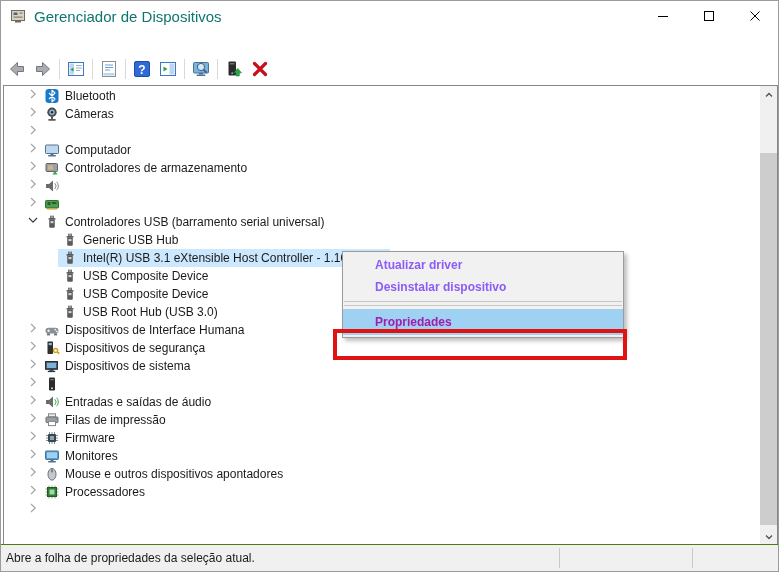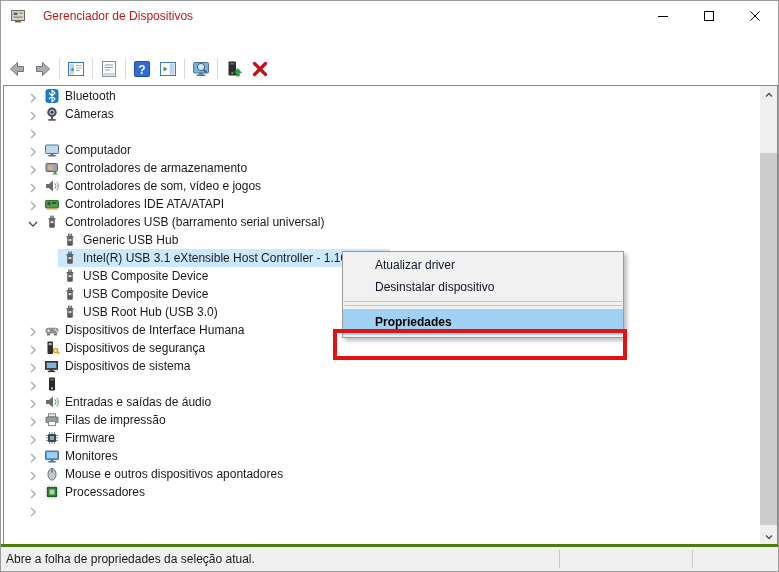--- a/index.html
+++ b/index.html
@@ -4,54 +4,54 @@
 <style>
   html,body{margin:0;padding:0;background:#cfcfcf;font-family:"Liberation Sans","DejaVu Sans",sans-serif;}
   *{box-sizing:border-box;}
   .window{
     position:relative;width:779px;height:572px;background:#fff;
     border:1px solid #9b9b9b;overflow:hidden;font-size:12px;color:#1a1a1a;
   }
   
   .titlebar{position:absolute;left:0;top:0;right:0;height:30px;background:#fff;display:flex;align-items:center;}
   .app-icon{width:16px;height:16px;margin-left:9px;flex:none;}
-  .title-text{margin-left:17px;font-size:12px;color:#b91c1c;}
+  .title-text{margin-left:8px;font-size:15px;color:#0f766e;}
   .win-controls{position:absolute;right:0;top:0;height:30px;display:flex;}
   .win-btn{width:46px;height:30px;display:flex;align-items:center;justify-content:center;background:transparent;border:none;padding:0;cursor:default;}
   
   .menubar{position:absolute;left:0;top:30px;right:0;height:22px;background:#fff;display:flex;align-items:center;padding-left:1px;}
   .menu-item{padding:3px 9px;color:#1a1a1a;}
   
   .toolbar{position:absolute;left:0;top:52px;right:0;height:31px;background:#fff;display:flex;align-items:center;padding-left:3px;}
   .tb-btn{width:26px;height:26px;border:none;background:transparent;display:flex;align-items:center;justify-content:center;padding:0;}
   .tb-sep{width:1px;height:20px;background:#d9d9d9;margin:0 3px;flex:none;}
   
   .tree-panel{position:absolute;left:2px;top:84px;width:775px;height:461px;background:#fff;border:1px solid #828790;overflow:hidden;}
   .tree{position:absolute;left:0;top:1px;right:17px;}
-  .tree-row{display:flex;align-items:flex-end;height:18px;white-space:nowrap;}
+  .tree-row{display:flex;align-items:flex-start;height:18px;white-space:nowrap;}
   .expander{width:14px;height:14px;margin-left:22px;flex:none;display:flex;align-items:center;justify-content:center;}
   .tree-row.d1 .expander{margin-left:40px;visibility:hidden;}
   .row-content{display:flex;align-items:center;height:18px;padding-left:4px;}
   .dev-icon{width:16px;height:16px;flex:none;}
   .tree-label{margin-left:5px;padding-right:3px;}
   .tree-row.selected .row-content{background:var(--selection);padding-right:40px;}
   
   .scrollbar{position:absolute;top:0;right:0;width:17px;height:100%;background:#f0f0f0;}
   .sb-btn{position:absolute;left:0;width:17px;height:17px;display:flex;align-items:center;justify-content:center;background:#f0f0f0;border:none;padding:0;}
   .sb-up{top:0;} .sb-down{bottom:0;}
   .sb-thumb{position:absolute;left:0;top:67px;width:17px;height:372px;background:#cdcdcd;}
   
   .context-menu{position:absolute;left:341px;top:250px;width:282px;background:#f1f1f1;border:1px solid #9b9b9b;box-shadow:3px 3px 4px rgba(0,0,0,.25);padding:2px 0;z-index:50;}
-  .cm-item{height:22px;display:flex;align-items:center;padding-left:32px;color:#0f172a;}
+  .cm-item{height:22px;display:flex;align-items:center;padding-left:32px;color:#8b5cf6;font-weight:bold;}
   .cm-sep{height:1px;background:#c6c6c6;margin:3px 1px;}
-  .cm-item.hl{height:26px;background:var(--menu-highlight);font-weight:bold;color:#000000;}
+  .cm-item.hl{height:26px;background:var(--menu-highlight);font-weight:bold;color:#a21caf;}
   
   .annotation-box{position:absolute;left:332px;top:328px;width:294px;height:31px;border:4px solid var(--annotation-red);z-index:60;pointer-events:none;}
   
-  .statusbar{position:absolute;left:0;right:0;bottom:0;height:27px;background:#f0f0f0;border-top:3px solid #4d7c0f;display:flex;align-items:center;}
+  .statusbar{position:absolute;left:0;right:0;bottom:0;height:27px;background:#f0f0f0;border-top:1px solid #4d7c0f;display:flex;align-items:center;}
   .status-text{margin-left:5px;color:#1a1a1a;}
   .status-div{position:absolute;top:3px;bottom:3px;width:1px;background:#c9c9c9;}
   .status-div.a{left:558px;} .status-div.b{left:691px;}
   svg{display:block;}
 </style>
 </head>
 <body>
 
 <div class="window">
 
@@ -262,39 +262,37 @@
               <path d="M5 3l4.2 4L5 11" fill="none" stroke="#a6a6a6" stroke-width="1.2"></path>
             </svg>
           </span>
           <span class="row-content">
             <span class="dev-icon">
               <svg width="16" height="16" viewBox="0 0 16 16">
                 <path d="M2 6h3l4-3.5v11L5 10H2z" fill="#6b6b6b"></path>
                 <path d="M10.8 5.2a4 4 0 010 5.6M12.6 3.8a6 6 0 010 8.4" fill="none" stroke="#8a8a8a" stroke-width="1"></path>
               </svg>
             </span>
-            <span class="tree-label">Controladores de som, vídeo e jogos</span>
           </span>
         </div>
         <div class="tree-row d0">
           <span class="expander">
             <svg width="14" height="14" viewBox="0 0 14 14">
               <path d="M5 3l4.2 4L5 11" fill="none" stroke="#a6a6a6" stroke-width="1.2"></path>
             </svg>
           </span>
           <span class="row-content">
             <span class="dev-icon">
               <svg width="16" height="16" viewBox="0 0 16 16">
                 <rect x="1.5" y="4.5" width="13" height="7.5" rx="0.8" fill="#4f9e4f" stroke="#2f6f2f"></rect>
                 <rect x="3.5" y="6" width="3" height="3" fill="#2a5c2a"></rect>
                 <rect x="8" y="6" width="4.5" height="2" fill="#2a5c2a"></rect>
                 <rect x="3" y="12" width="10" height="1.6" fill="#caa84a"></rect>
               </svg>
             </span>
-            <span class="tree-label">Controladores IDE ATA/ATAPI</span>
           </span>
         </div>
         <div class="tree-row d0">
           <span class="expander">
             <svg width="14" height="14" viewBox="0 0 14 14">
               <path d="M3 5l4 4.2L11 5" fill="none" stroke="#3f3f3f" stroke-width="1.2"></path>
             </svg>
           </span>
           <span class="row-content">
             <span class="dev-icon">

